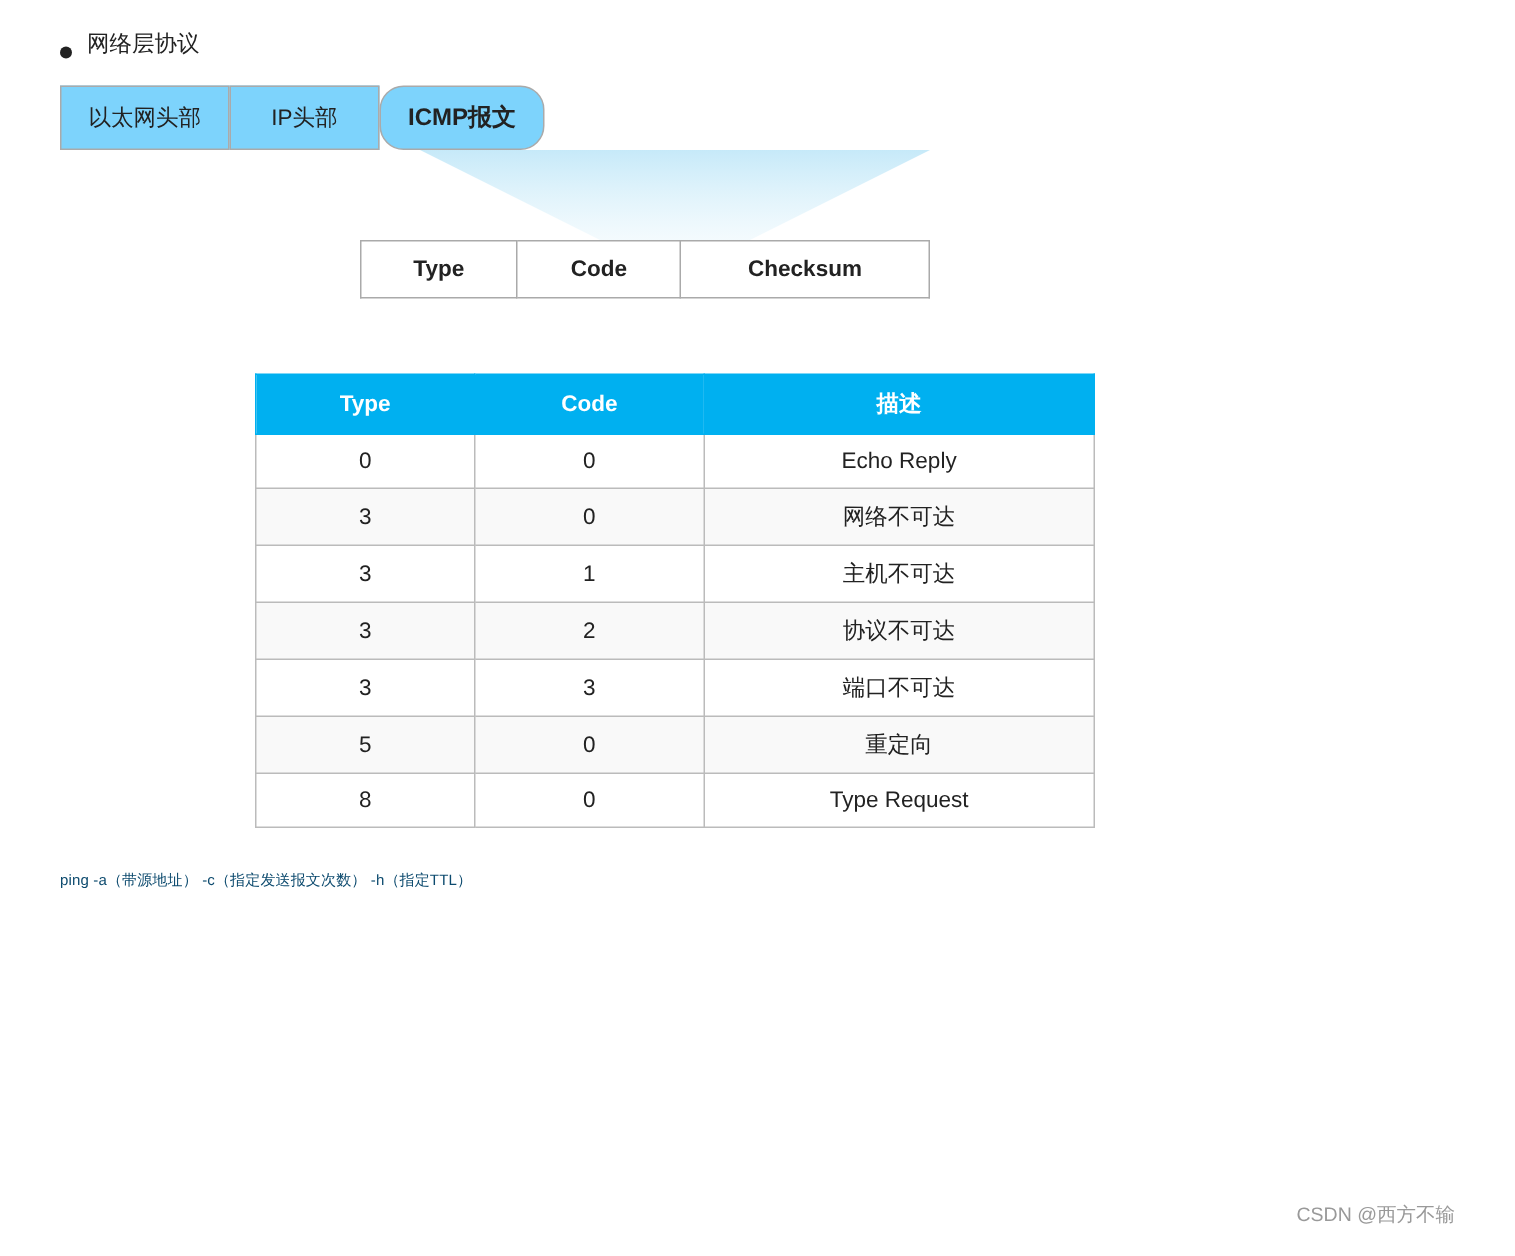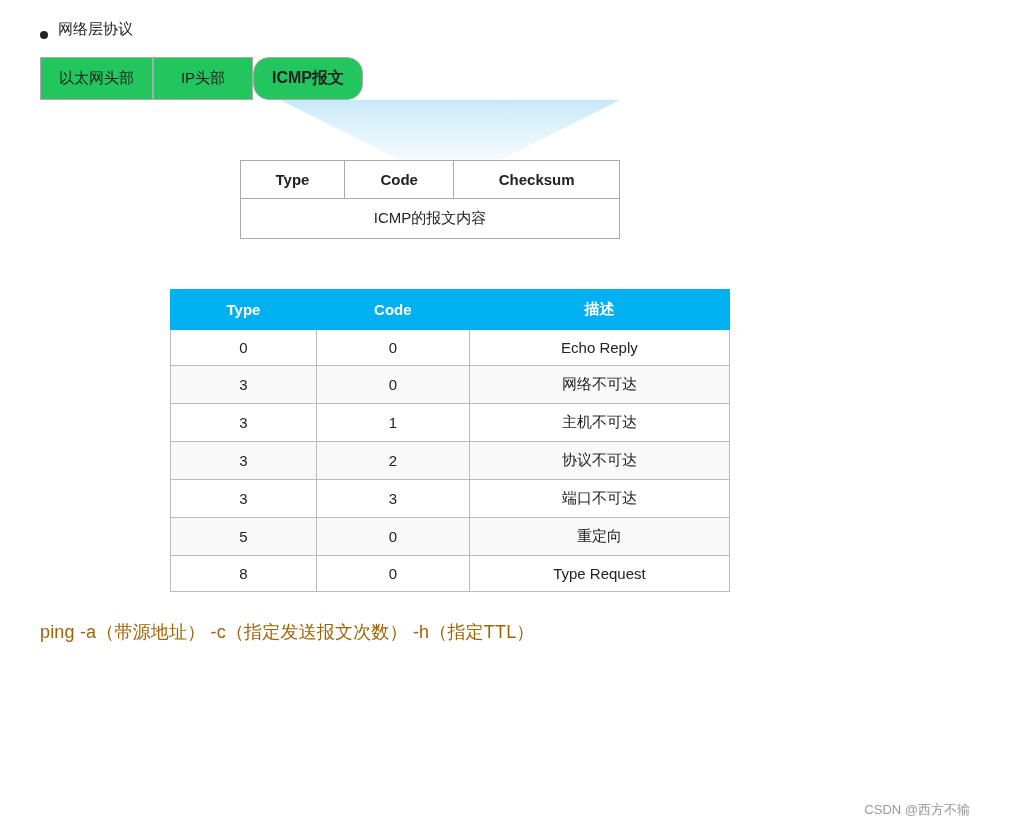--- a/index.html
+++ b/index.html
@@ -37,21 +37,21 @@
       border: none;
     }
     .frame-cell {
       border: 1.5px solid #aaa;
       padding: 10px 18px;
       text-align: center;
       font-size: 15px;
       display: flex;
       align-items: center;
       justify-content: center;
-      background: #22c55e;
+      background: #7dd3fc;
       min-width: 100px;
     }
     .frame-cell.highlight {
       font-weight: bold;
       font-size: 16px;
       border-radius: 16px;
     }
 
     
     .funnel-container {
@@ -107,22 +107,22 @@
       text-align: center;
       font-size: 15px;
       background: #fff;
     }
     .icmp-types tr:nth-child(even) td {
       background: #f9f9f9;
     }
 
     
     .ping-line {
-      font-size: 18px;
-      color: #a16207;
+      font-size: 10px;
+      color: #0c4a6e;
       margin-top: 10px;
       letter-spacing: 0.01em;
     }
 
     
     .csdn-watermark {
       position: absolute;
       bottom: 18px;
       right: 40px;
       font-size: 13px;
@@ -167,23 +167,20 @@
   </svg>
 </div>
 
 <table class="icmp-structure">
   <tbody>
       <tr class="header-row">
     <td>Type</td>
     <td>Code</td>
     <td>Checksum</td>
   </tr>
-  <tr class="content-row">
-    <td colspan="3">ICMP的报文内容</td>
-  </tr>
 </tbody>
   </table>
 
 <div class="section-gap"></div>
 
 <table class="icmp-types">
   <thead>
     <tr>
       <th>Type</th>
       <th>Code</th>

